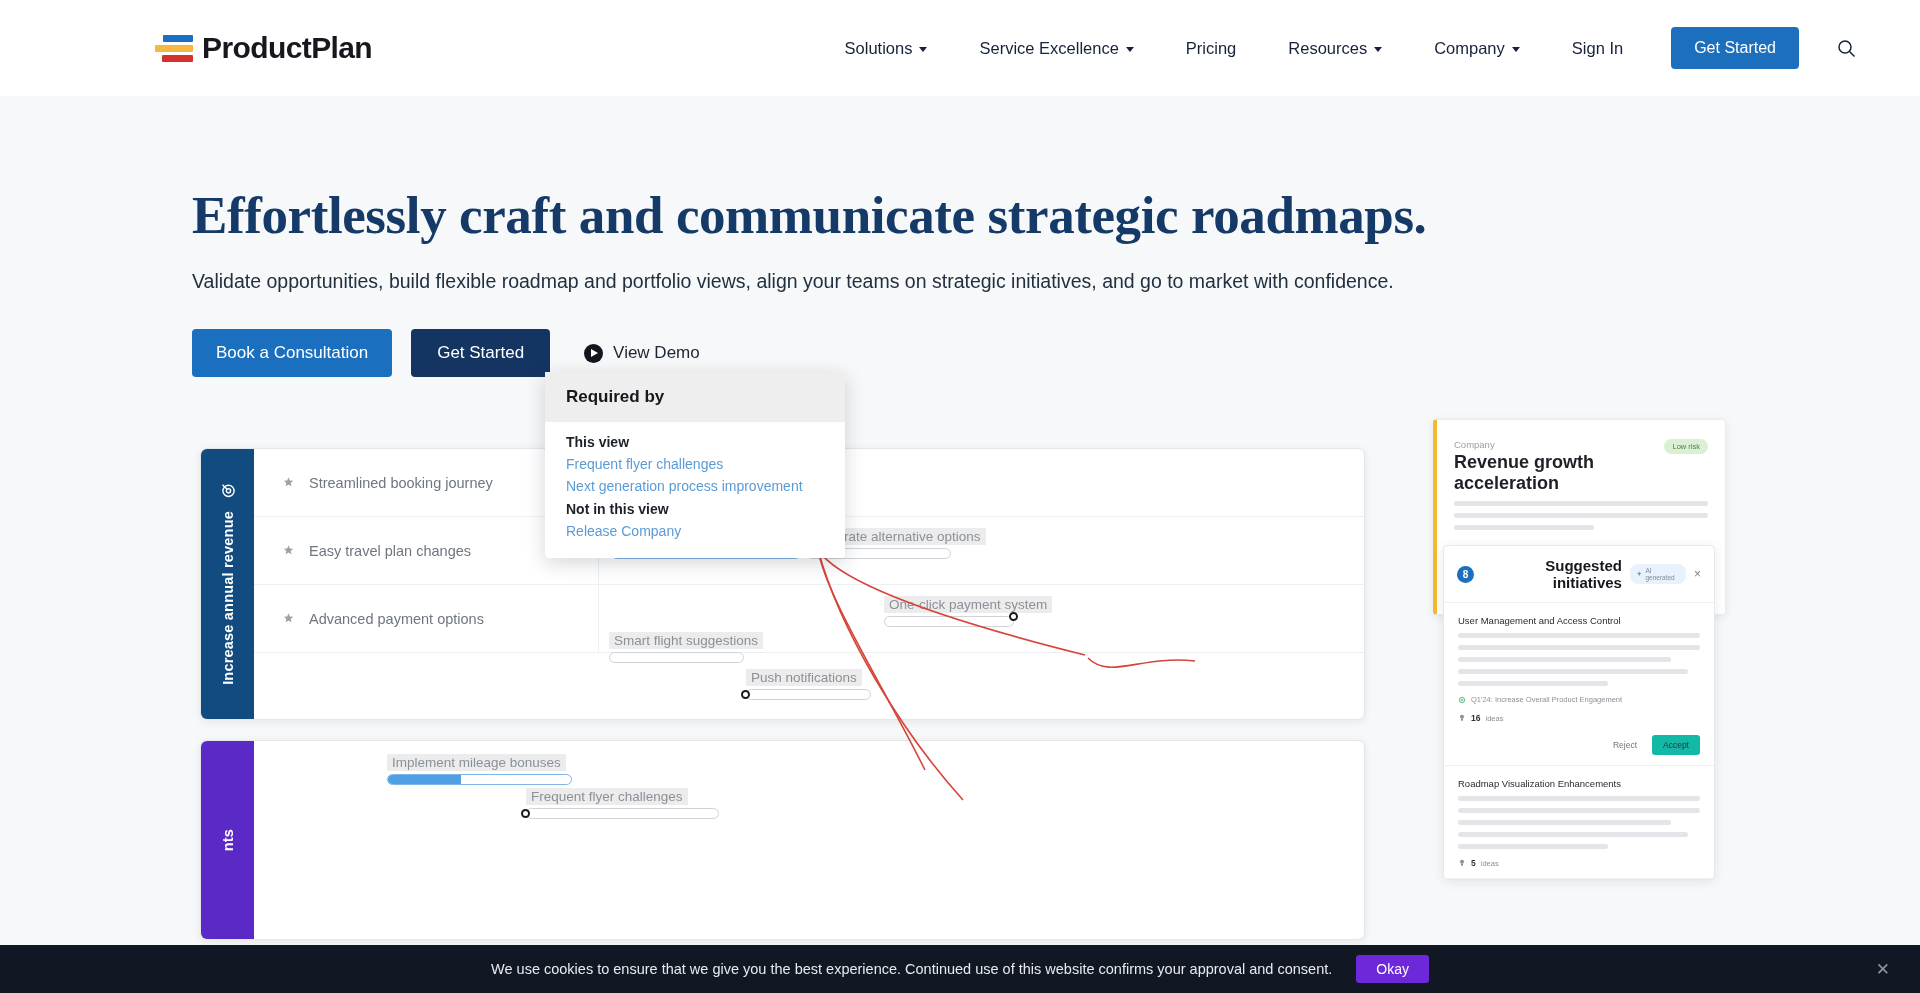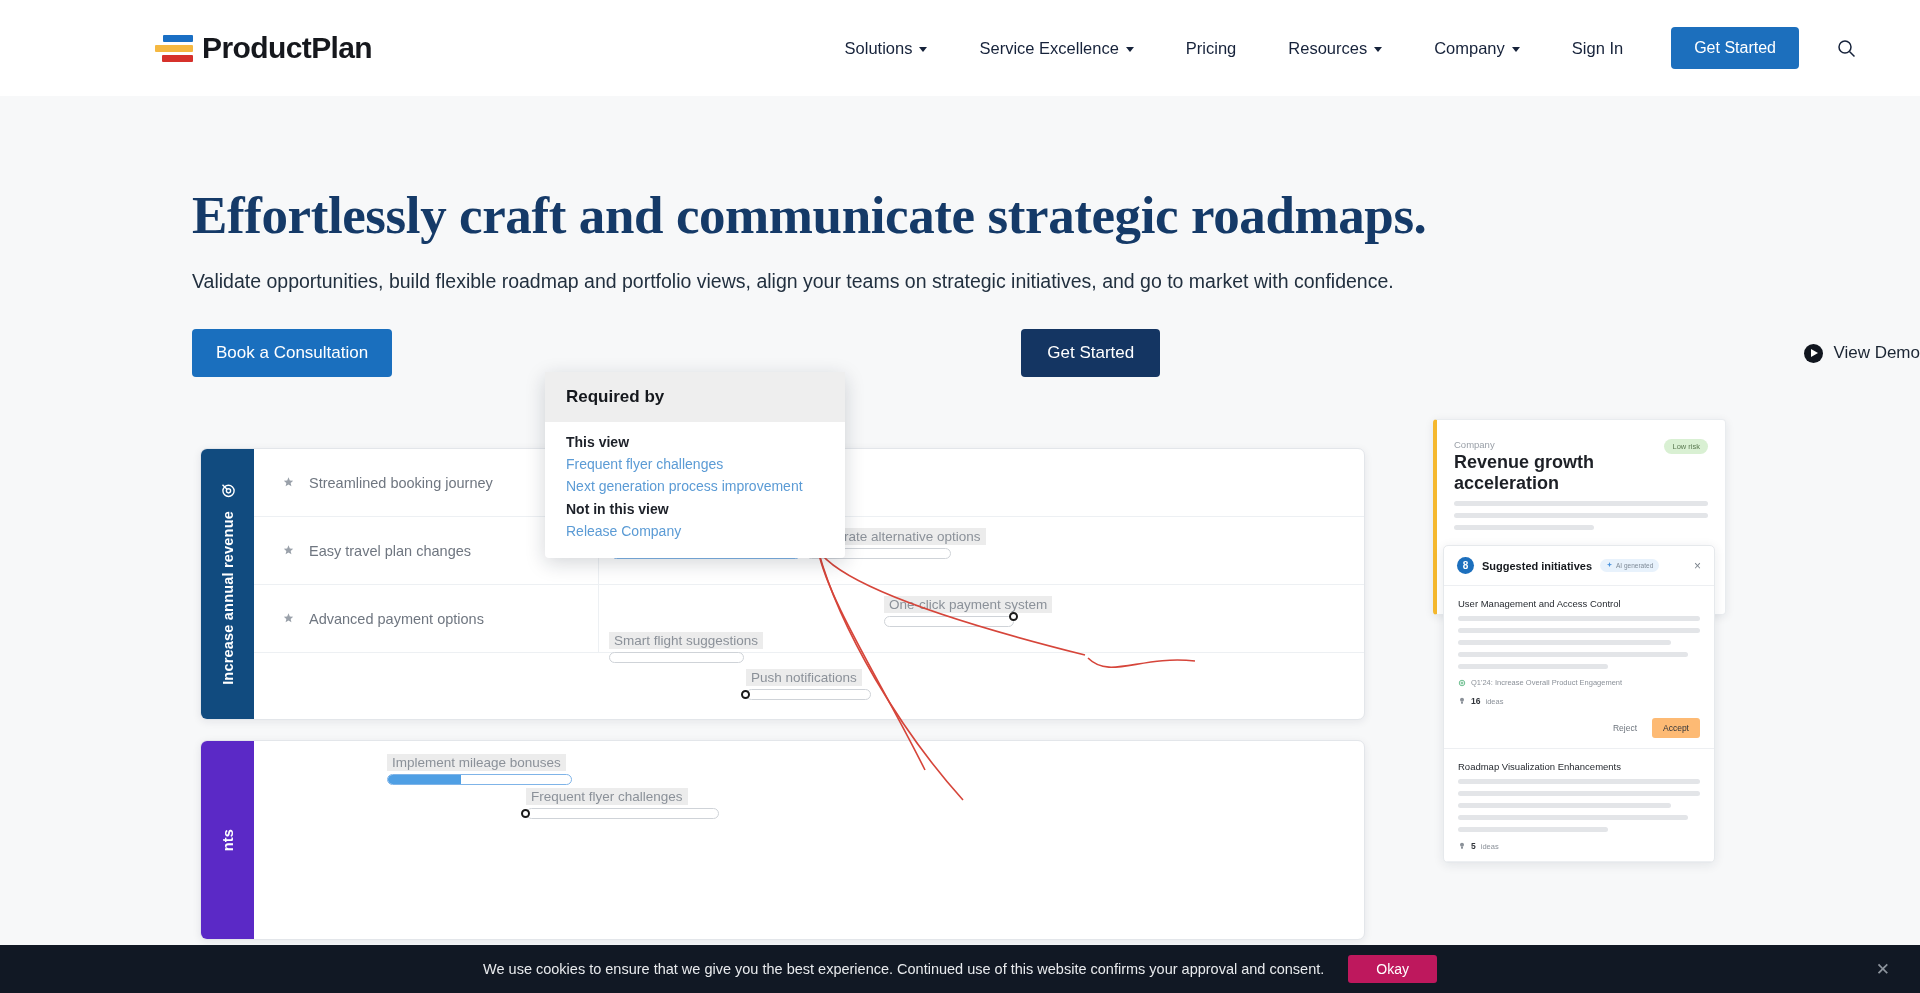--- a/index.html
+++ b/index.html
@@ -72,21 +72,21 @@
     color: #153a68;
     letter-spacing: -0.4px;
     line-height: 1.12;
   }
   .hero p {
     margin-top: 25px;
     font-size: 19.5px;
     color: #22303f;
     font-weight: 400;
   }
-  .hero-actions { margin-top: 36px; display: flex; align-items: center; gap: 29px; justify-content: space-between; }
+  .hero-actions { margin-top: 36px; display: flex; align-items: center; gap: 19px; }
   .btn-consult {
     background: #1a6fbe; color: #fff; font-size: 17px;
     padding: 14px 24px; border-radius: 4px; border: none; cursor: pointer;
     font-family: inherit;
   }
   .btn-get2 {
     background: #143562; color: #fff; font-size: 17px;
     padding: 14px 26px; border-radius: 4px; border: none; cursor: pointer;
     font-family: inherit;
   }
@@ -210,44 +210,44 @@
   }
   .cs-head {
     display: flex; align-items: center; gap: 8px;
     padding: 11px 13px; border-bottom: 1px solid #edeff2;
   }
   .cs-badge {
     width: 17px; height: 17px; border-radius: 50%; background: #1c6fbd;
     color: #fff; font-size: 10px; font-weight: 700;
     display: flex; align-items: center; justify-content: center; flex: none;
   }
-  .cs-title { font-size: 11px; font-weight: 700; color: #15181d; }
+  .cs-title { font-size: 15px; font-weight: 700; color: #15181d; text-align: right; }
   .ai-pill {
     background: #e8f2fc; color: #7e8a97; font-size: 6.5px;
     padding: 3px 6px; border-radius: 8px; display: flex; align-items: center; gap: 3px;
   }
   .cs-close { margin-left: auto; color: #7b828b; font-size: 12px; cursor: pointer; }
   .cs-section { padding: 12px 14px 10px; border-bottom: 1px solid #edeff2; }
   .cs-name { font-size: 9.5px; color: #272b31; }
   .cs-meta { display: flex; align-items: center; gap: 5px; font-size: 7.5px; color: #8b9199; margin-top: 9px; }
   .cs-meta b { font-size: 8.5px; color: #31353b; }
   .cs-actions { display: flex; justify-content: flex-end; align-items: center; gap: 6px; margin-top: 12px; }
   .cs-reject { font-size: 8.5px; color: #6d747d; padding: 5px 9px; cursor: pointer; }
-  .cs-accept { font-size: 8.5px; color: #31353b; padding: 5px 11px; background: #fdba74; border-radius: 3px; cursor: pointer; }
+  .cs-accept { font-size: 8.5px; color: #31353b; padding: 5px 11px; background: #14b8a6; border-radius: 3px; cursor: pointer; }
 
   
   .cookie {
     position: absolute; left: 0; bottom: 0; width: 1920px; height: 48px;
     background: #111824; display: flex; align-items: center; justify-content: center;
     z-index: 90;
   }
   .cookie-text { font-size: 14.5px; color: #e8eaed; }
   .cookie-ok {
-    margin-left: 24px; background: #be185d; color: #fff; border: none;
-    font-size: 14px; padding: 6px 28px; border-radius: 3px; cursor: pointer;
+    margin-left: 24px; background: #6d28d9; color: #fff; border: none;
+    font-size: 14px; padding: 6px 20px; border-radius: 3px; cursor: pointer;
     font-family: inherit;
   }
   .cookie-x { position: absolute; right: 30px; color: #8d949d; font-size: 17px; cursor: pointer; }
 </style>
 </head>
 <body>
 
 <div class="header">
   <div class="logo">
     <span class="logo-bars">

